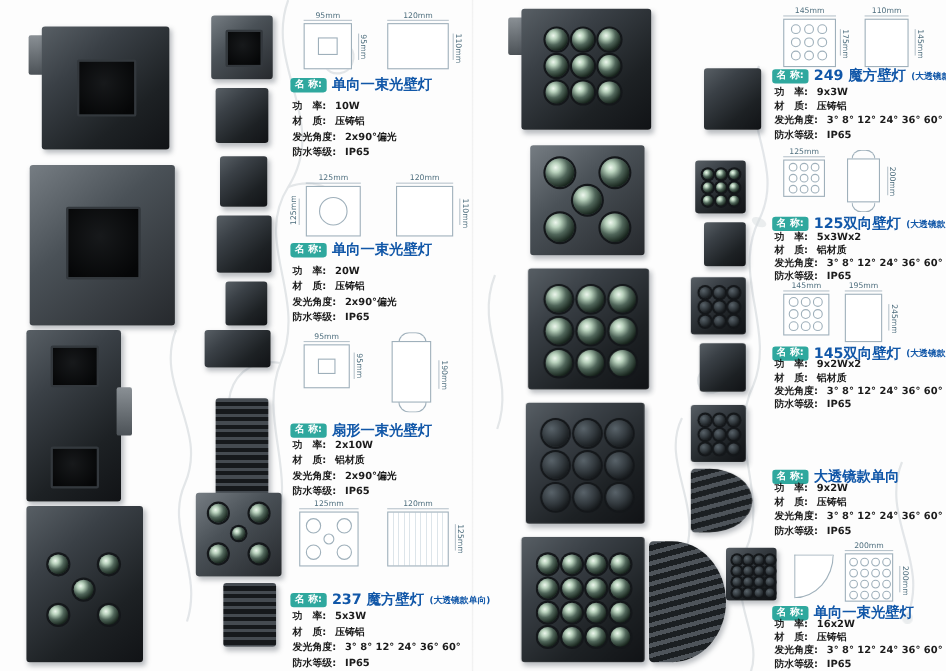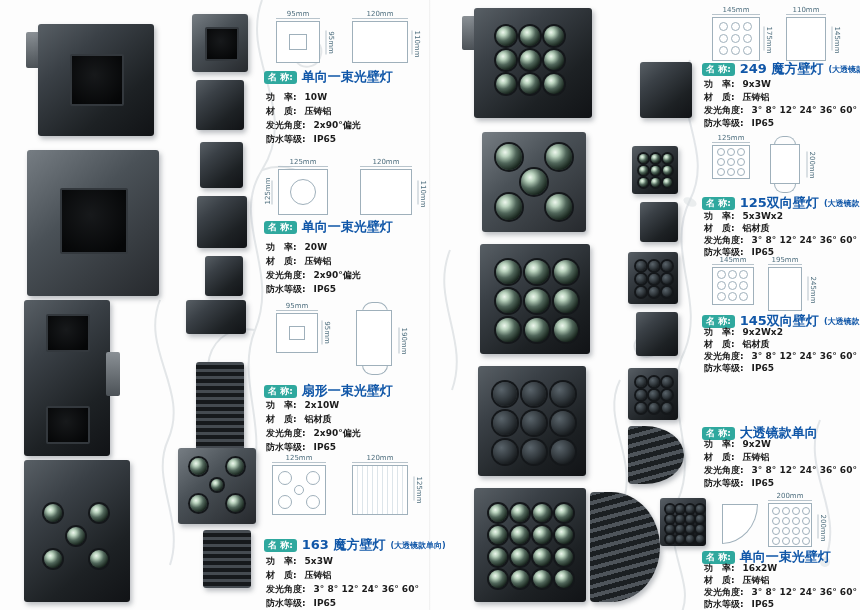--- a/index.html
+++ b/index.html
@@ -244,21 +244,21 @@
           <i style="left:5px;bottom:5px"></i>
           <i style="right:5px;bottom:5px"></i>
       </div>
     </div>
     <span class="dim" style="left:88px;top:0;width:56px">120mm</span>
     <div class="dbox dfins" style="left:88px;top:11px;width:56px;height:50px"></div>
     <span class="dim v" style="left:142px;top:30px;width:24px">125mm</span>
   </div>
   <div class="name-row" style="left:264px;top:536px">
     <span class="badge">名 称:</span>
-    <span class="pname">163 魔方壁灯</span>
+    <span class="pname">237 魔方壁灯</span>
     <span class="psuffix">(大透镜款单向)</span>
   </div>
   <div class="specs" style="left:266px;top:554px">
     <div class="sr">
         <span class="sl">功　率:</span>
         <span class="sv">5x3W</span>
       </div>
     <div class="sr">
         <span class="sl">材　质:</span>
         <span class="sv">压铸铝</span>

